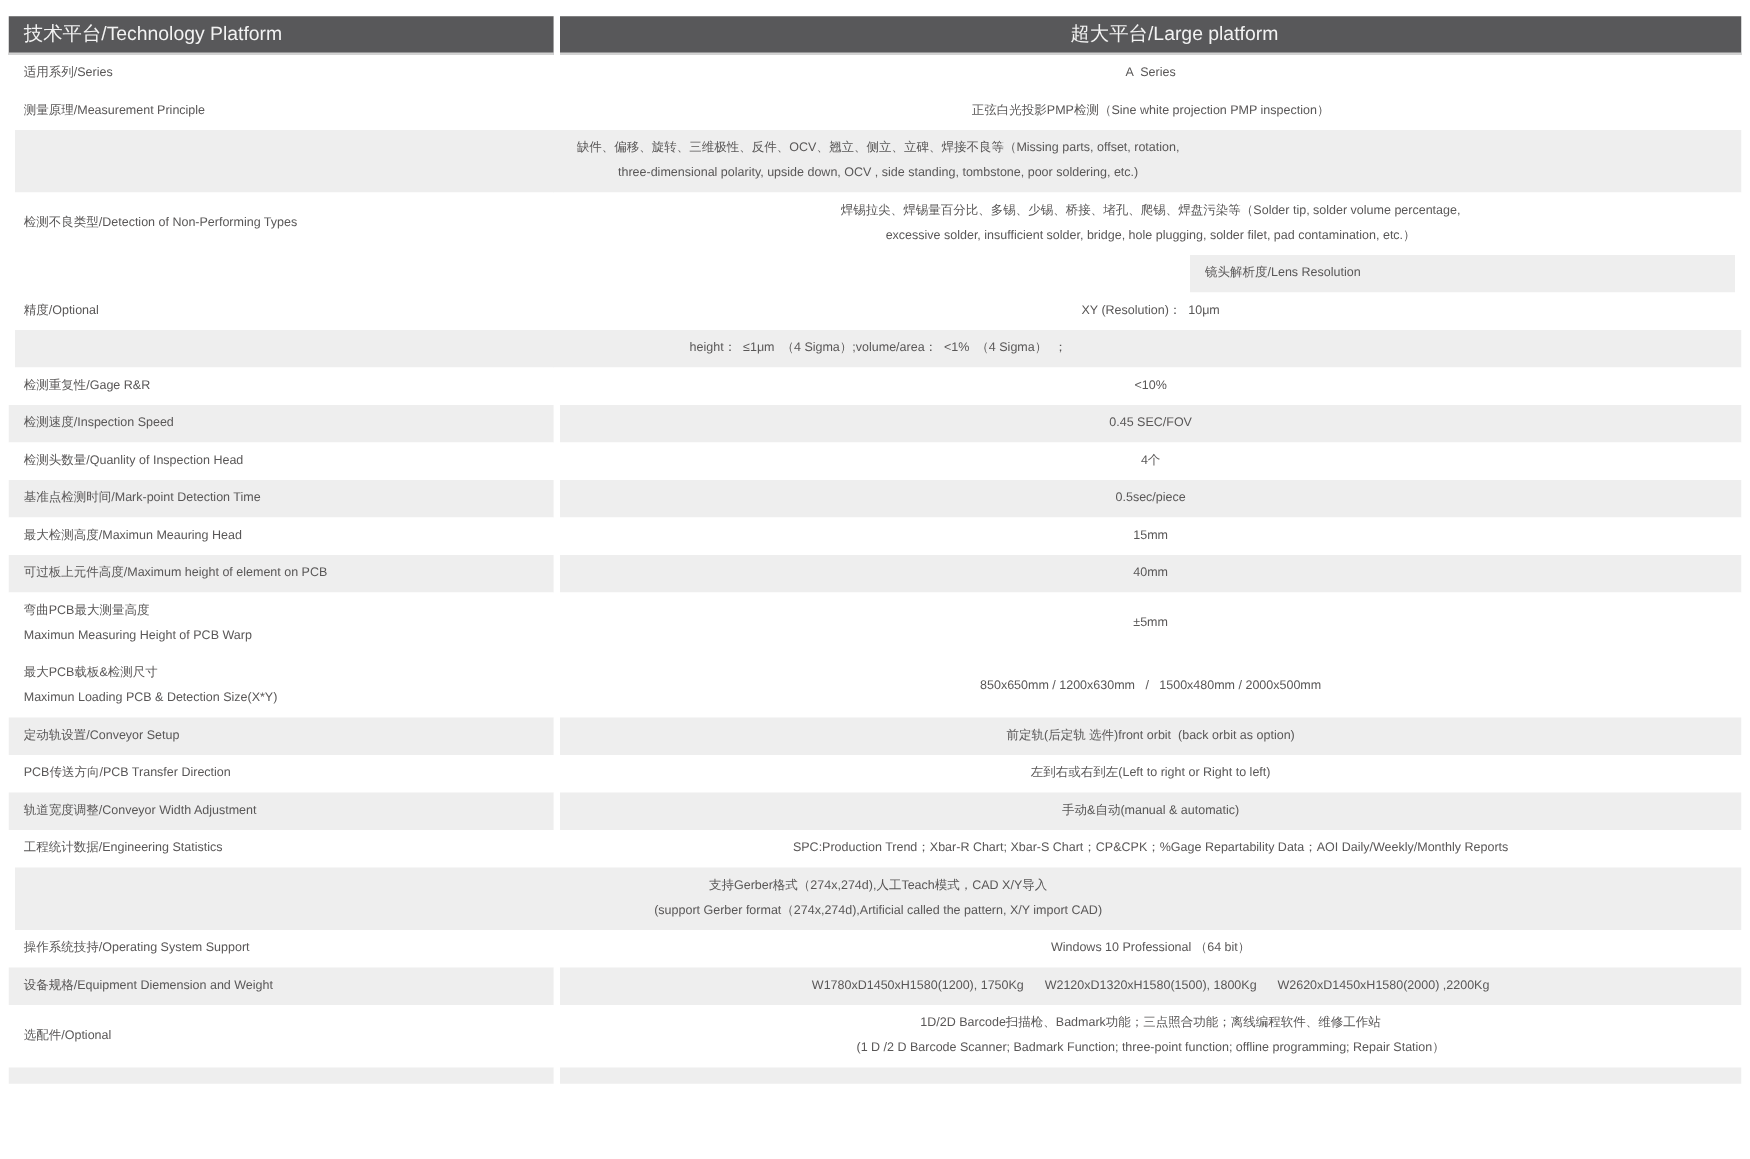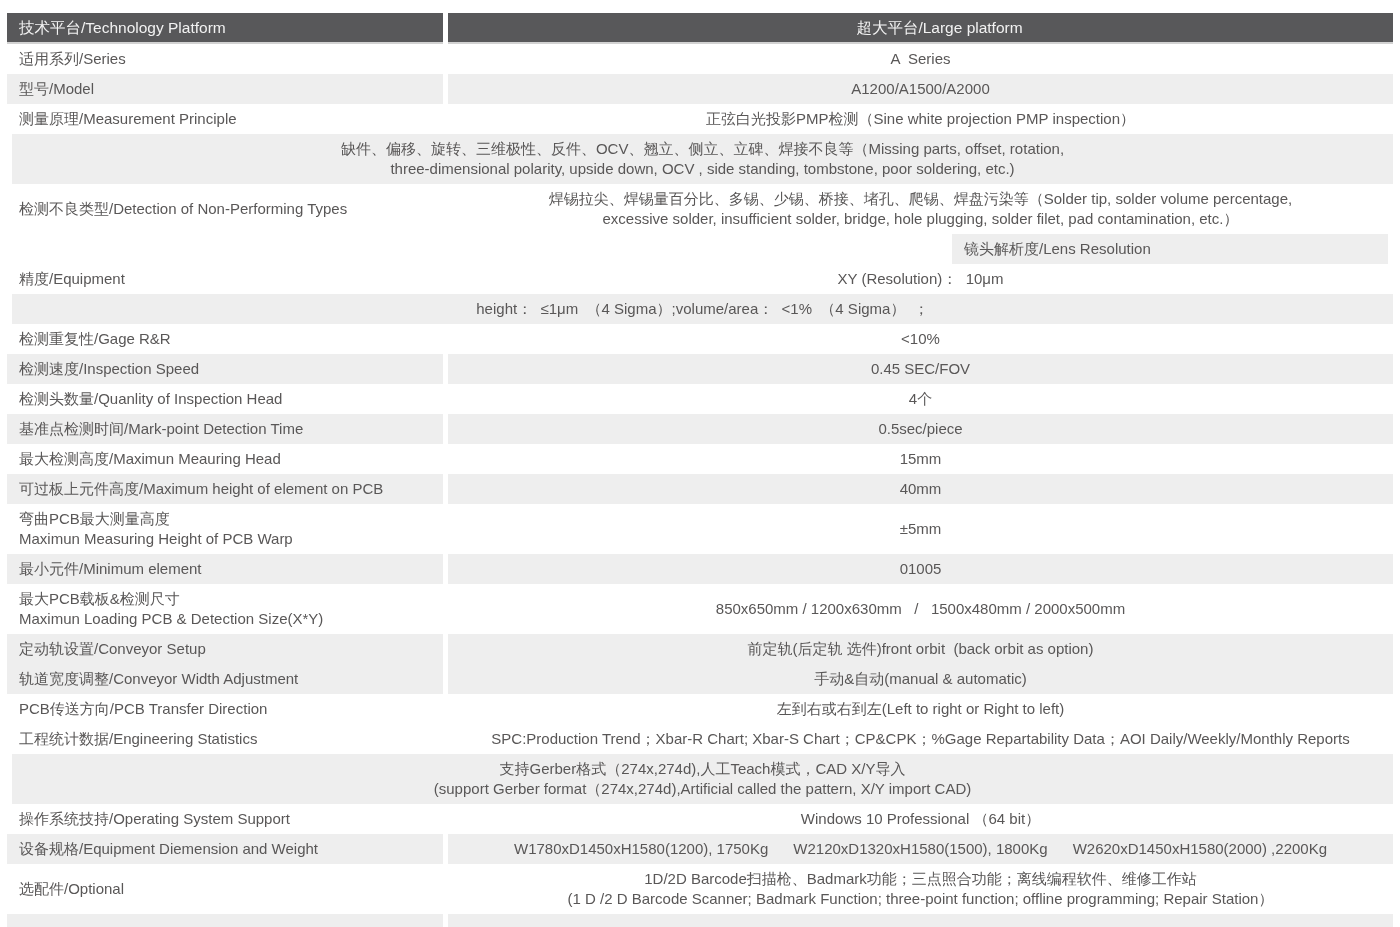--- a/index.html
+++ b/index.html
@@ -11,21 +11,21 @@
   }
   *{box-sizing:border-box;}
   html,body{margin:0;padding:0;}
   body{
     width:1400px;height:927px;overflow:hidden;background:#fff;
     font-family:"Liberation Sans","DejaVu Sans",sans-serif;
     color:var(--body-text);
   }
   .spec-table{position:absolute;left:7px;top:13px;width:1386px;}
   .row{display:flex;width:100%;justify-content:flex-end;}
-  .cell{font-size:15px;line-height:20px;}
+  .cell{font-size:10px;line-height:20px;}
   .cell-l{
     width:436px;flex:0 0 436px;display:flex;align-items:center;
     padding:4px 8px 4px 12px;white-space:pre-line;text-align:left;
   }
   .gap{width:5px;flex:0 0 5px;background:#fff;}
   .cell-r{
     flex:1;display:flex;align-items:center;justify-content:center;
     text-align:center;white-space:pre-wrap;padding:4px 10px;
   }
   .body-row .cell-l{min-height:30px;}
@@ -52,25 +52,20 @@
     <div class="gap"></div>
     <div class="cell cell-r">超大平台/Large platform</div>
   </div>
   <div>
   <div class="row body-row">
     <div class="cell cell-l">适用系列/Series</div>
     <div class="gap"></div>
     <div class="cell cell-r">A  Series</div>
   </div>
 
-  <div class="row body-row alt">
-    <div class="cell cell-l">型号/Model</div>
-    <div class="gap"></div>
-    <div class="cell cell-r">A1200/A1500/A2000</div>
-  </div>
 
   <div class="row body-row">
     <div class="cell cell-l">测量原理/Measurement Principle</div>
     <div class="gap"></div>
     <div class="cell cell-r">正弦白光投影PMP检测（Sine white projection PMP inspection）</div>
   </div>
 
   <div class="row body-row alt two-line">
     <div class="gap"></div>
     <div class="cell cell-r">缺件、偏移、旋转、三维极性、反件、OCV、翘立、侧立、立碑、焊接不良等（Missing parts, offset, rotation,
@@ -83,21 +78,21 @@
     <div class="cell cell-r">焊锡拉尖、焊锡量百分比、多锡、少锡、桥接、堵孔、爬锡、焊盘污染等（Solder tip, solder volume percentage,
 excessive solder, insufficient solder, bridge, hole plugging, solder filet, pad contamination, etc.）</div>
   </div>
 
   <div class="row body-row alt">
     <div class="cell cell-l">镜头解析度/Lens Resolution</div>
     <div class="gap"></div>
   </div>
 
   <div class="row body-row">
-    <div class="cell cell-l">精度/Equipment</div>
+    <div class="cell cell-l">精度/Optional</div>
     <div class="gap"></div>
     <div class="cell cell-r">XY (Resolution)：  10μm</div>
   </div>
 
   <div class="row body-row alt">
     <div class="gap"></div>
     <div class="cell cell-r">height：  ≤1μm  （4 Sigma）;volume/area：  &lt;1%  （4 Sigma）  ；</div>
   </div>
 
   <div class="row body-row">
@@ -136,49 +131,44 @@
     <div class="cell cell-r">40mm</div>
   </div>
 
   <div class="row body-row two-line">
     <div class="cell cell-l">弯曲PCB最大测量高度
 Maximun Measuring Height of PCB Warp</div>
     <div class="gap"></div>
     <div class="cell cell-r">±5mm</div>
   </div>
 
-  <div class="row body-row alt">
-    <div class="cell cell-l">最小元件/Minimum element</div>
-    <div class="gap"></div>
-    <div class="cell cell-r">01005</div>
-  </div>
 
   <div class="row body-row two-line">
     <div class="cell cell-l">最大PCB载板&amp;检测尺寸
 Maximun Loading PCB &amp; Detection Size(X*Y)</div>
     <div class="gap"></div>
     <div class="cell cell-r">850x650mm / 1200x630mm   /   1500x480mm / 2000x500mm</div>
   </div>
 
   <div class="row body-row alt">
     <div class="cell cell-l">定动轨设置/Conveyor Setup</div>
     <div class="gap"></div>
     <div class="cell cell-r">前定轨(后定轨 选件)front orbit  (back orbit as option)</div>
   </div>
 
+  <div class="row body-row">
+    <div class="cell cell-l">PCB传送方向/PCB Transfer Direction</div>
+    <div class="gap"></div>
+    <div class="cell cell-r">左到右或右到左(Left to right or Right to left)</div>
+  </div>
+
   <div class="row body-row alt">
     <div class="cell cell-l">轨道宽度调整/Conveyor Width Adjustment</div>
     <div class="gap"></div>
     <div class="cell cell-r">手动&amp;自动(manual &amp; automatic)</div>
-  </div>
-
-  <div class="row body-row">
-    <div class="cell cell-l">PCB传送方向/PCB Transfer Direction</div>
-    <div class="gap"></div>
-    <div class="cell cell-r">左到右或右到左(Left to right or Right to left)</div>
   </div>
 
   <div class="row body-row">
     <div class="cell cell-l">工程统计数据/Engineering Statistics</div>
     <div class="gap"></div>
     <div class="cell cell-r">SPC:Production Trend；Xbar-R Chart; Xbar-S Chart；CP&amp;CPK；%Gage Repartability Data；AOI Daily/Weekly/Monthly Reports</div>
   </div>
 
   <div class="row body-row alt two-line">
     <div class="gap"></div>

